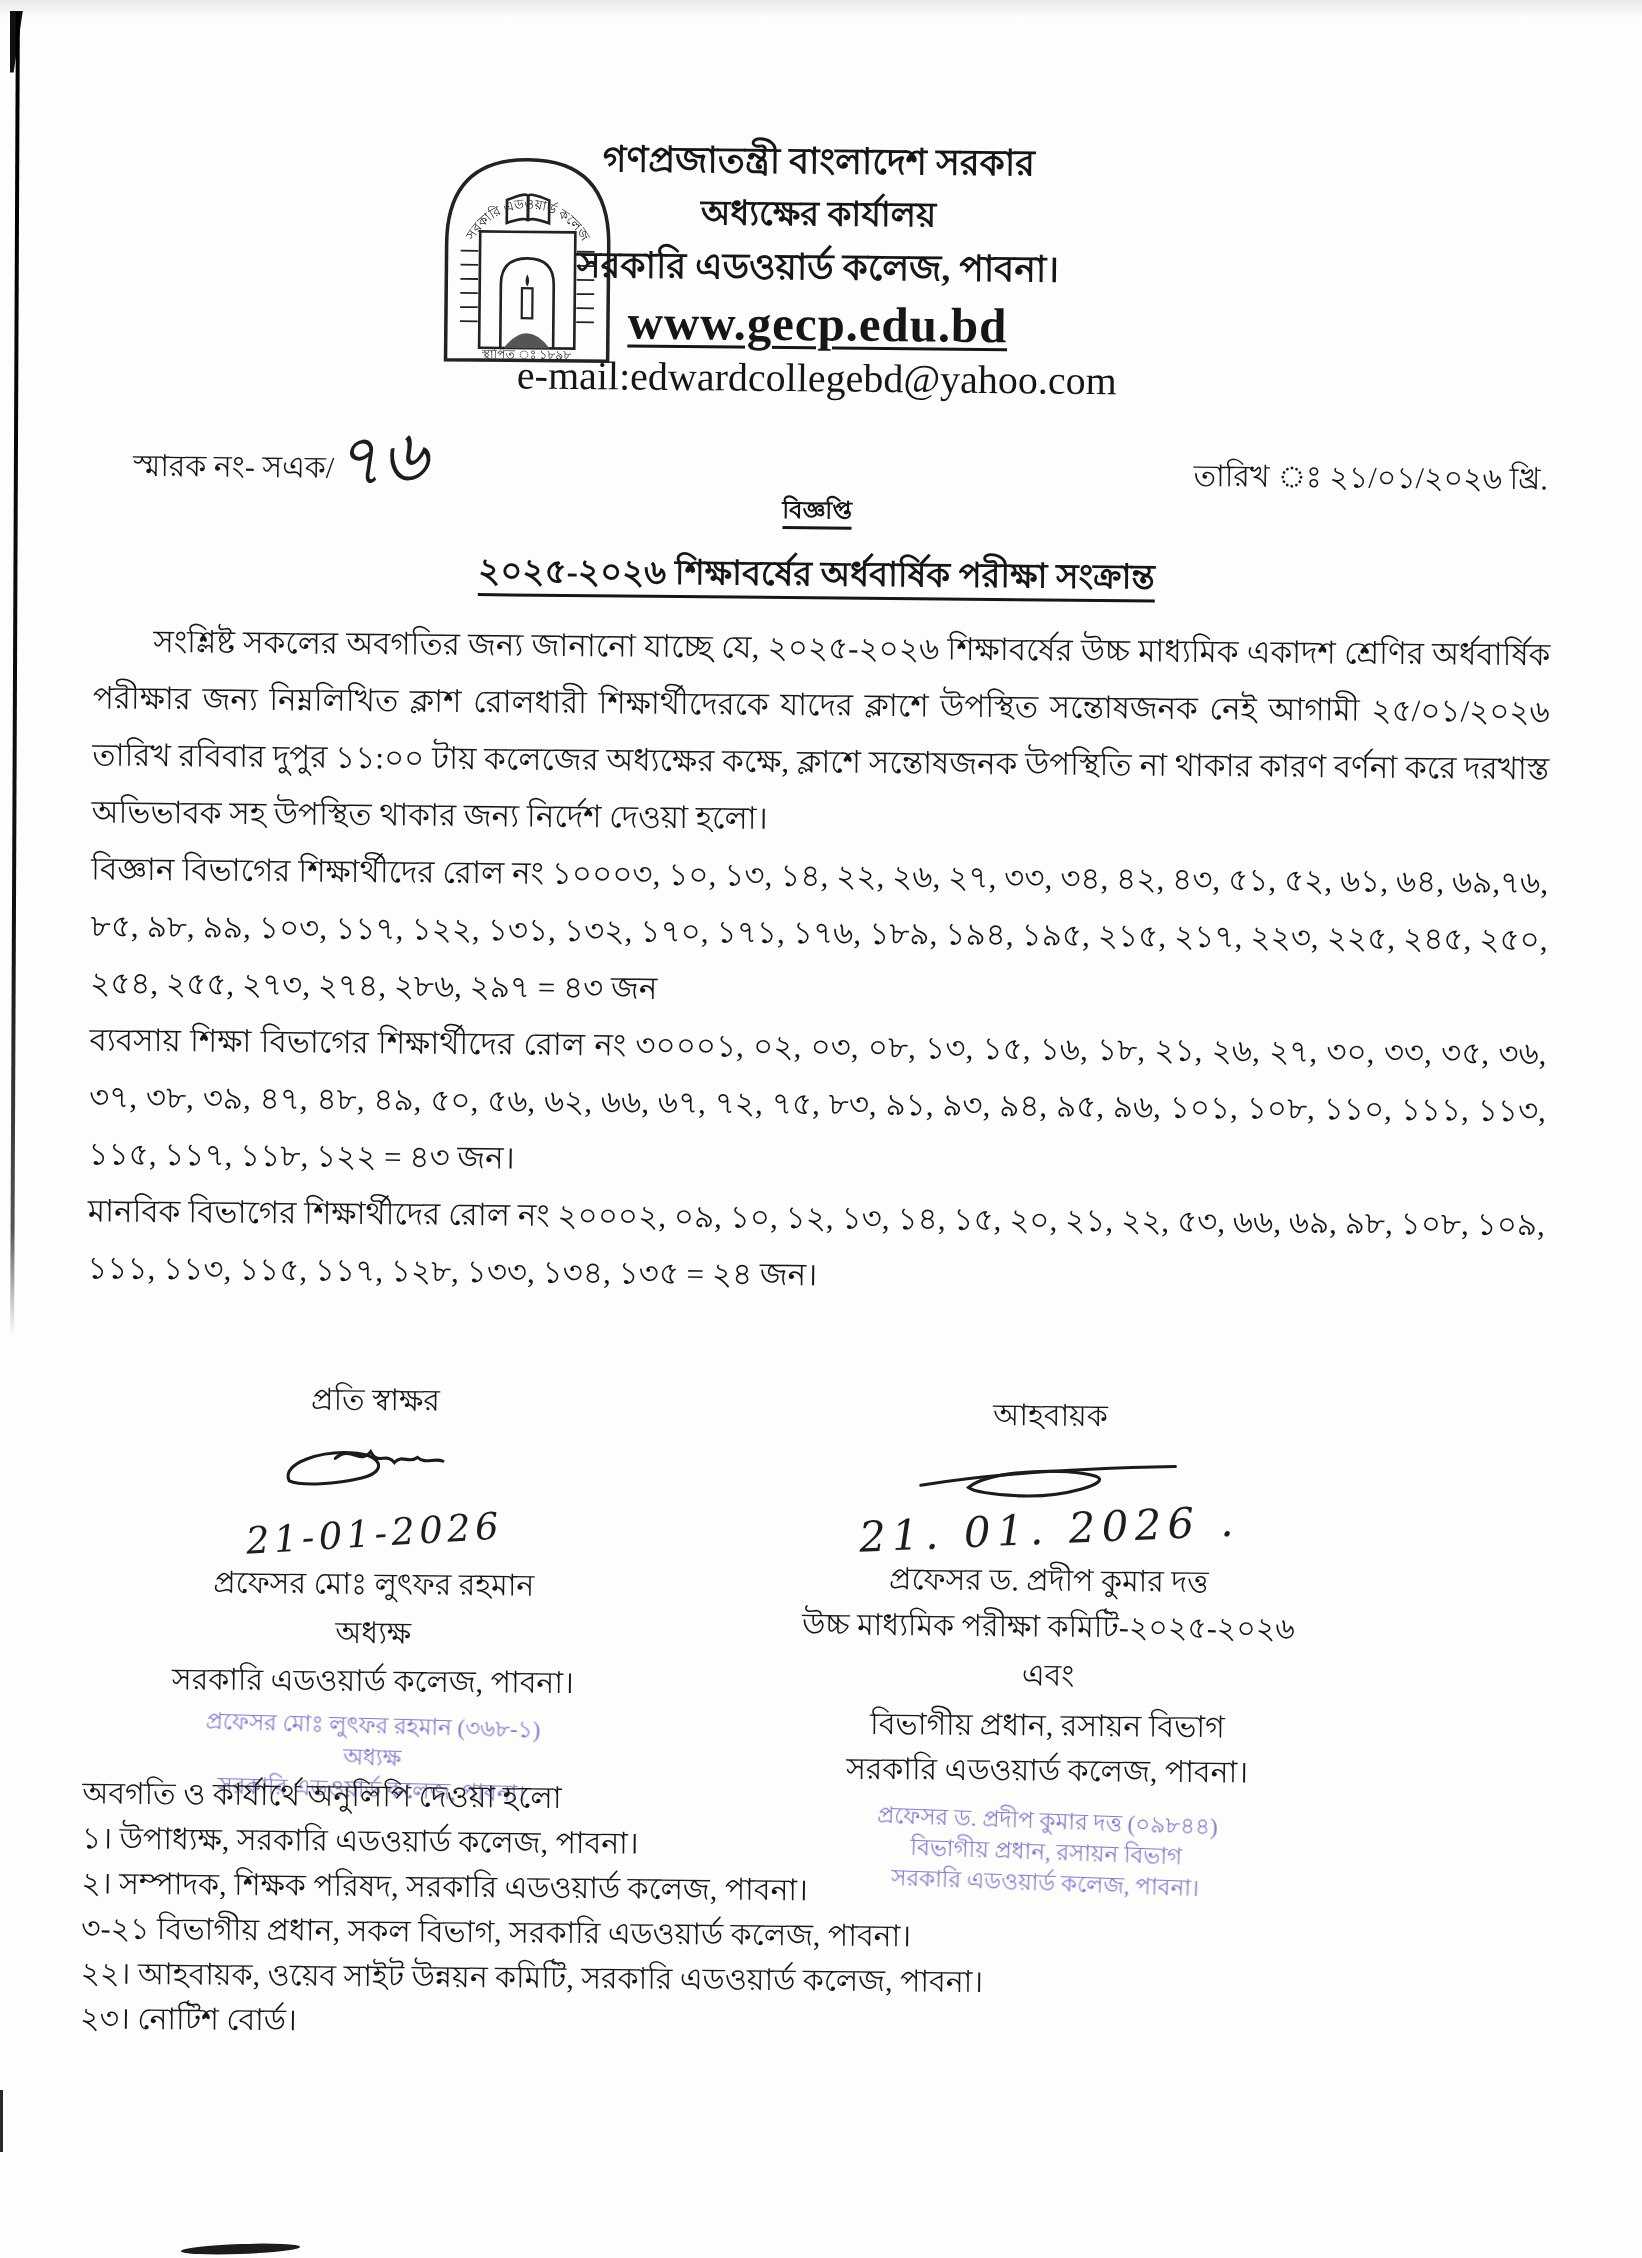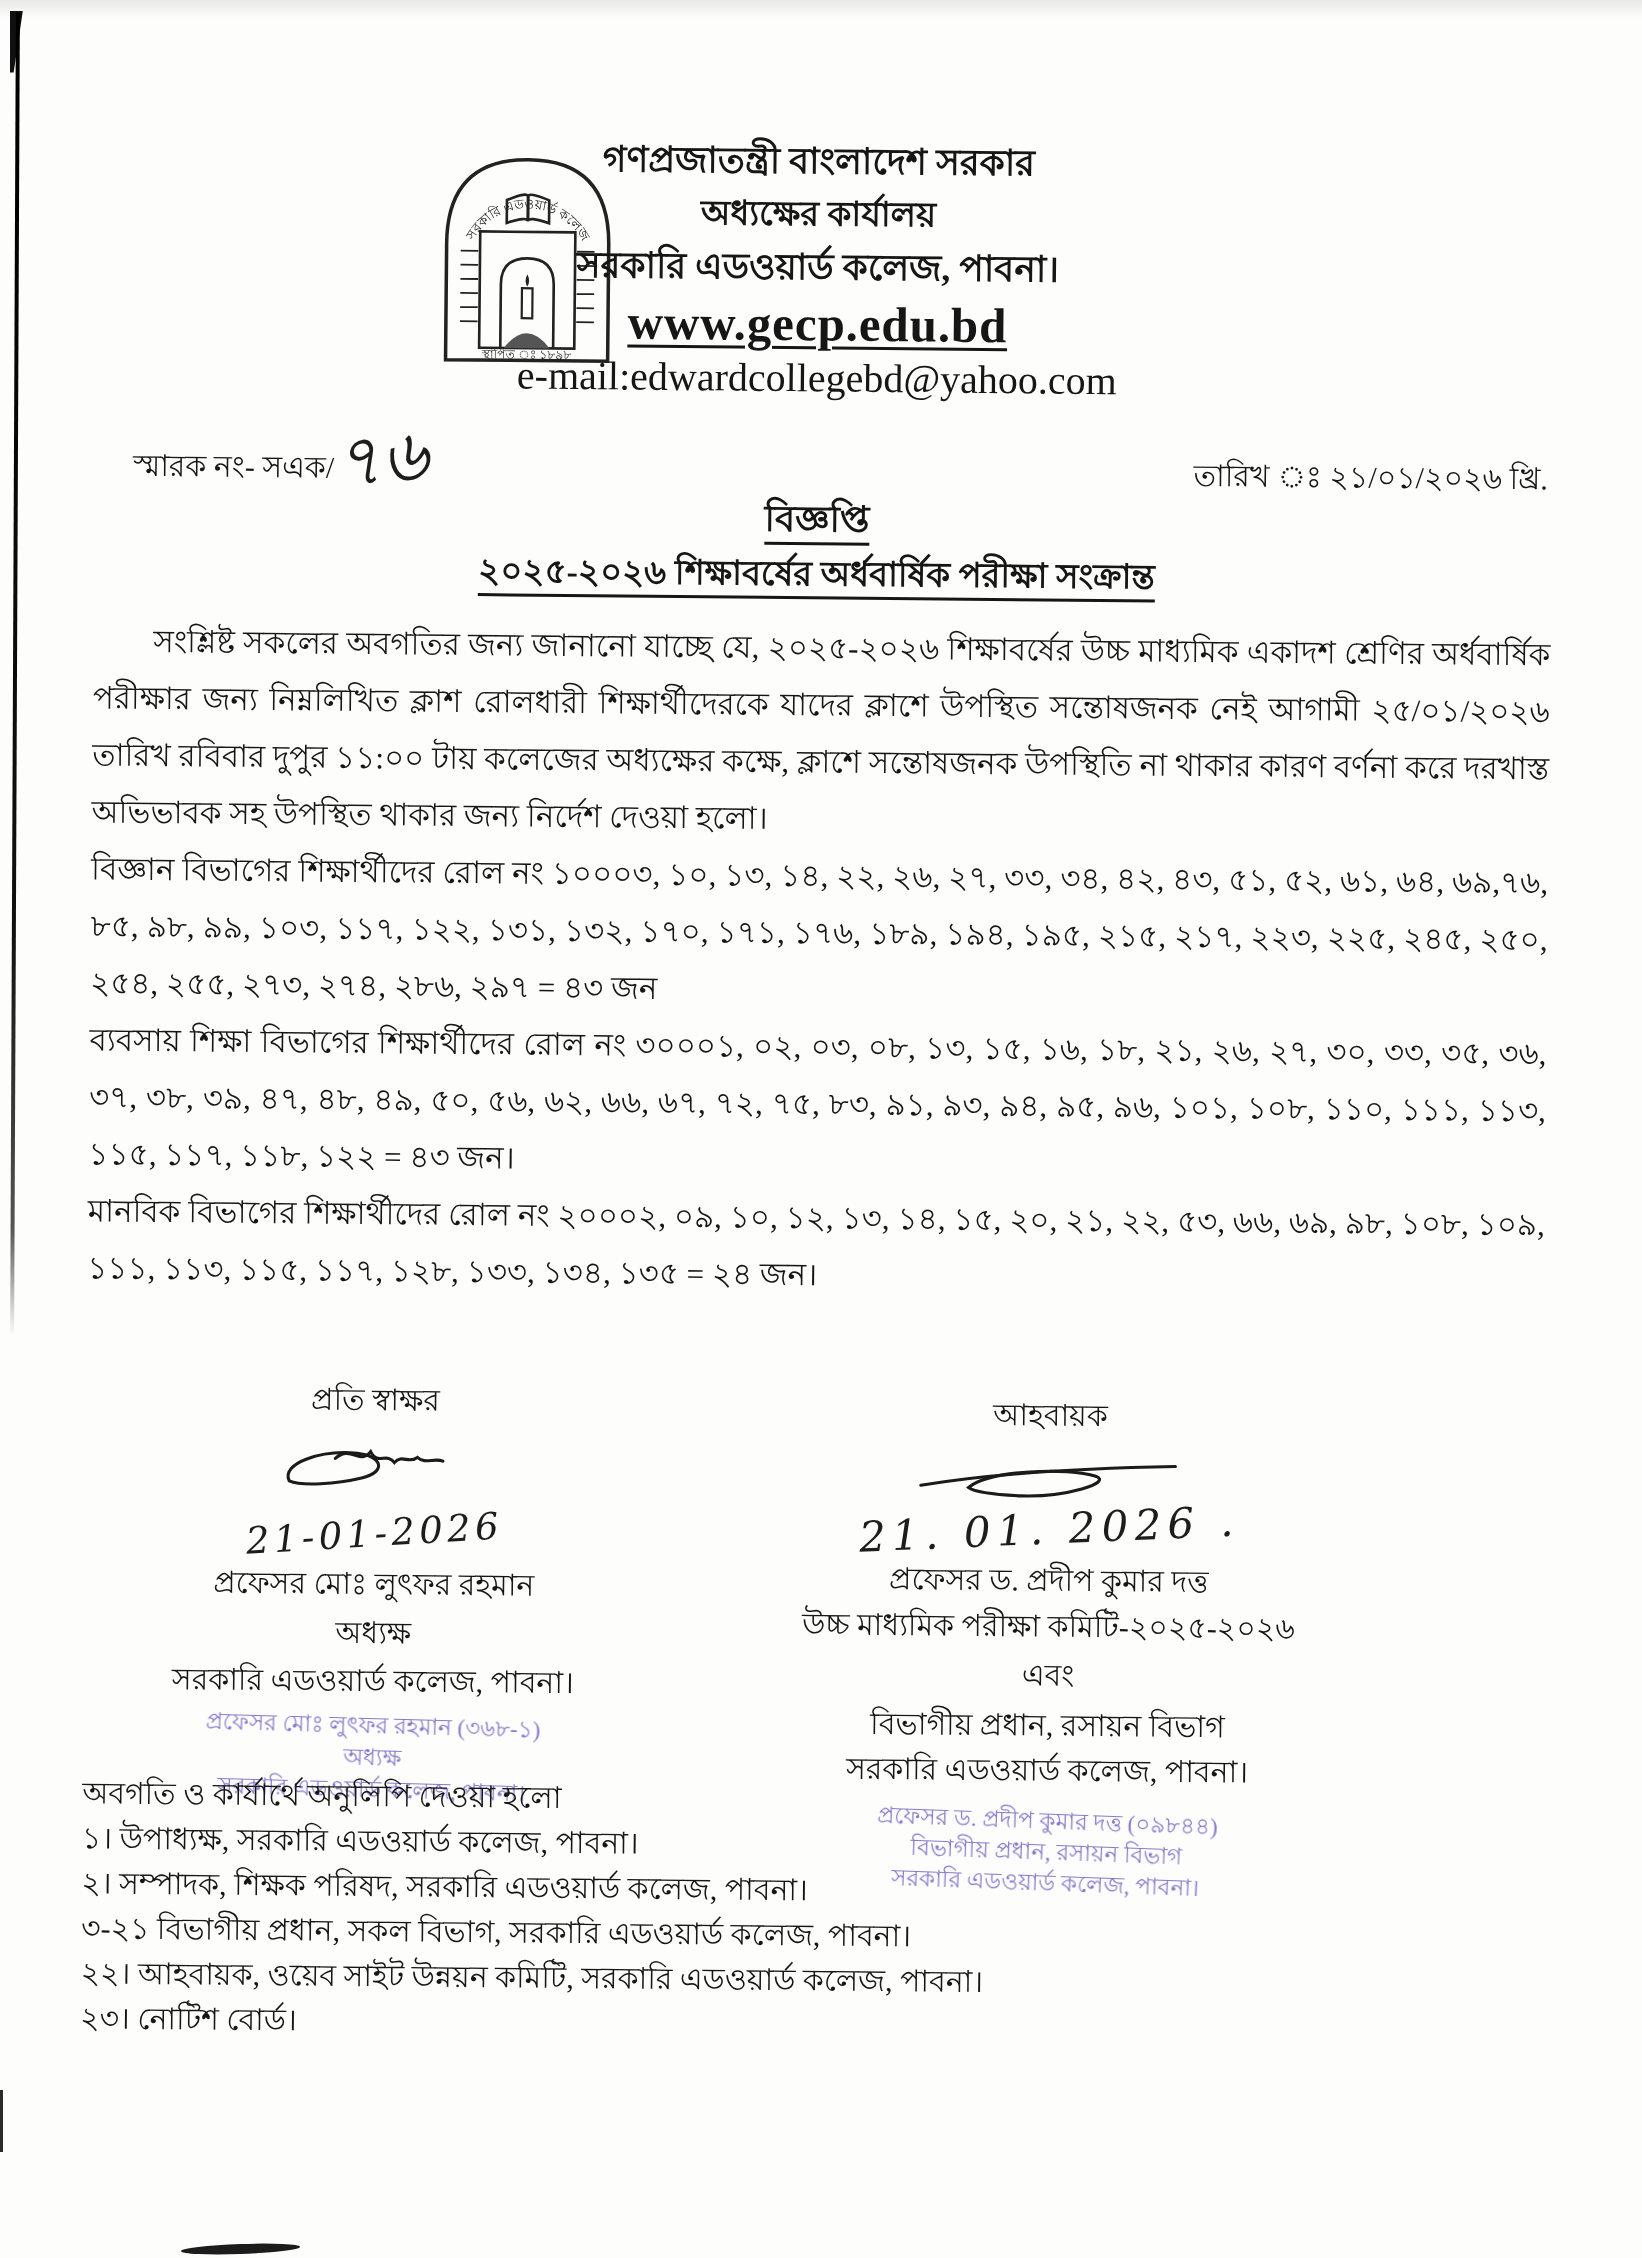--- a/index.html
+++ b/index.html
@@ -29,21 +29,21 @@
              text-decoration:underline; text-underline-offset:6.2px; text-decoration-thickness:2.6px; }
   .h-mail  { font-size:40px; line-height:49px; }
 
   .logo { position:absolute; left:429px; top:141px; width:201px; height:222px; }
 
   .memo-row { position:absolute; top:441px; left:137px; width:1415px;
     display:flex; justify-content:space-between; font-size:30px; }
   .memo-num { display:inline-block; font-size:72px; font-weight:300; line-height:0;
     transform:translateY(5.3px) rotate(-6deg); font-family:"DejaVu Serif",serif; }
   .notice-title-wrap { position:absolute; top:484px; left:0; width:1643px; text-align:center; }
-  .notice-title { font-size:36px; font-weight:bold; border-bottom:3.5px solid #161616; padding-bottom:2.6px; }
+  .notice-title { font-size:24px; font-weight:bold; border-bottom:3.5px solid #161616; padding-bottom:2.6px; }
   .notice-subtitle-wrap { position:absolute; top:540px; left:0; width:1643px; text-align:center; }
   .notice-subtitle { font-size:34px; font-weight:bold; border-bottom:3.5px solid #161616; padding-bottom:3.5px; }
 
   .main-text { position:absolute; top:612px; left:99px; width:1457px;
     font-size:31px; line-height:57px; text-align:justify; }
   .main-text p { margin:0; }
   .main-text .lead { text-indent:60px; }
 
   .sig-col { position:absolute; text-align:center; }
   .sig-left  { top:1373px; left:124px;  width:529px; }

